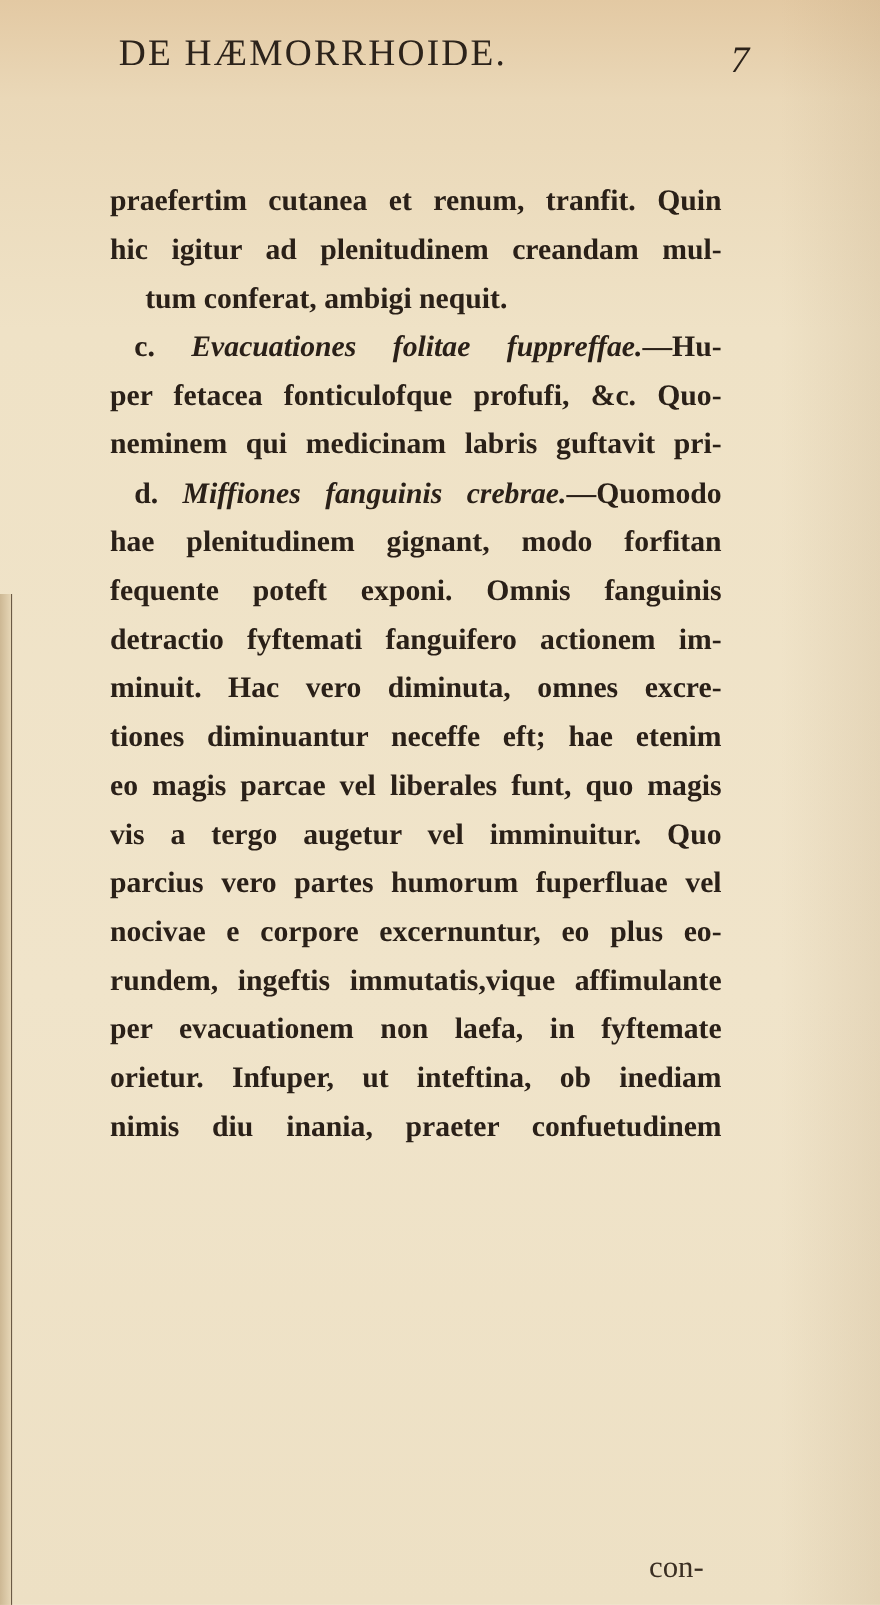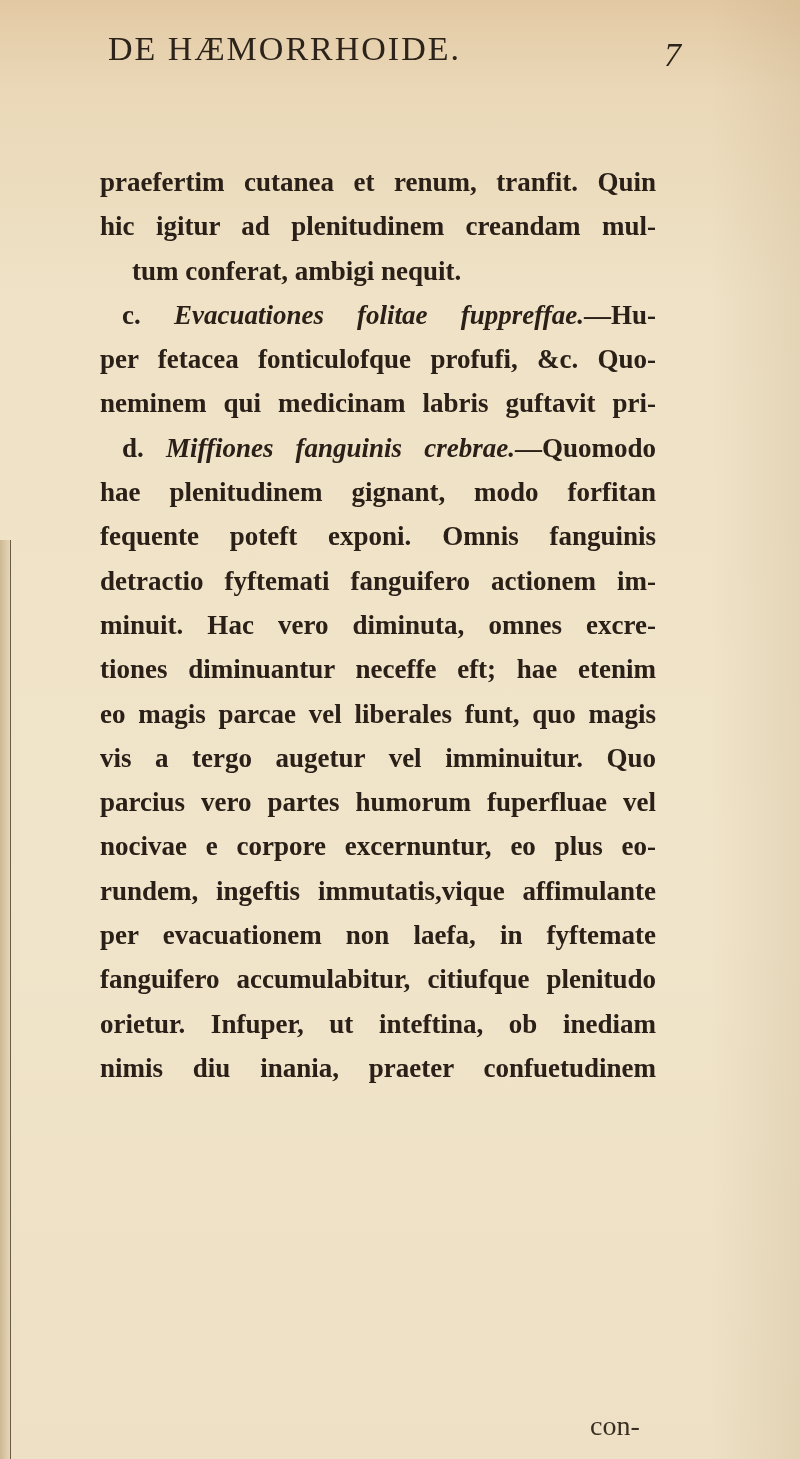--- a/index.html
+++ b/index.html
@@ -59,18 +59,17 @@
   <span class="line">fequente poteft exponi.  Omnis fanguinis</span>
   <span class="line">detractio fyftemati fanguifero actionem im-</span>
   <span class="line">minuit.  Hac vero diminuta, omnes excre-</span>
   <span class="line">tiones diminuantur neceffe eft; hae etenim</span>
   <span class="line">eo magis parcae vel liberales funt, quo magis</span>
   <span class="line">vis a tergo augetur vel imminuitur.  Quo</span>
   <span class="line">parcius vero partes humorum fuperfluae vel</span>
   <span class="line">nocivae e corpore excernuntur, eo plus eo-</span>
   <span class="line">rundem, ingeftis immutatis,vique affimulante</span>
   <span class="line">per evacuationem non laefa, in fyftemate</span>
-  <span class="line">fanguifero accumulabitur, citiufque plenitudo</span>
   <span class="line">orietur.  Infuper, ut inteftina, ob inediam</span>
   <span class="line">nimis diu inania, praeter confuetudinem</span>
 </div>
 
 <div class="catch">con-</div>
 
 </body></html>

